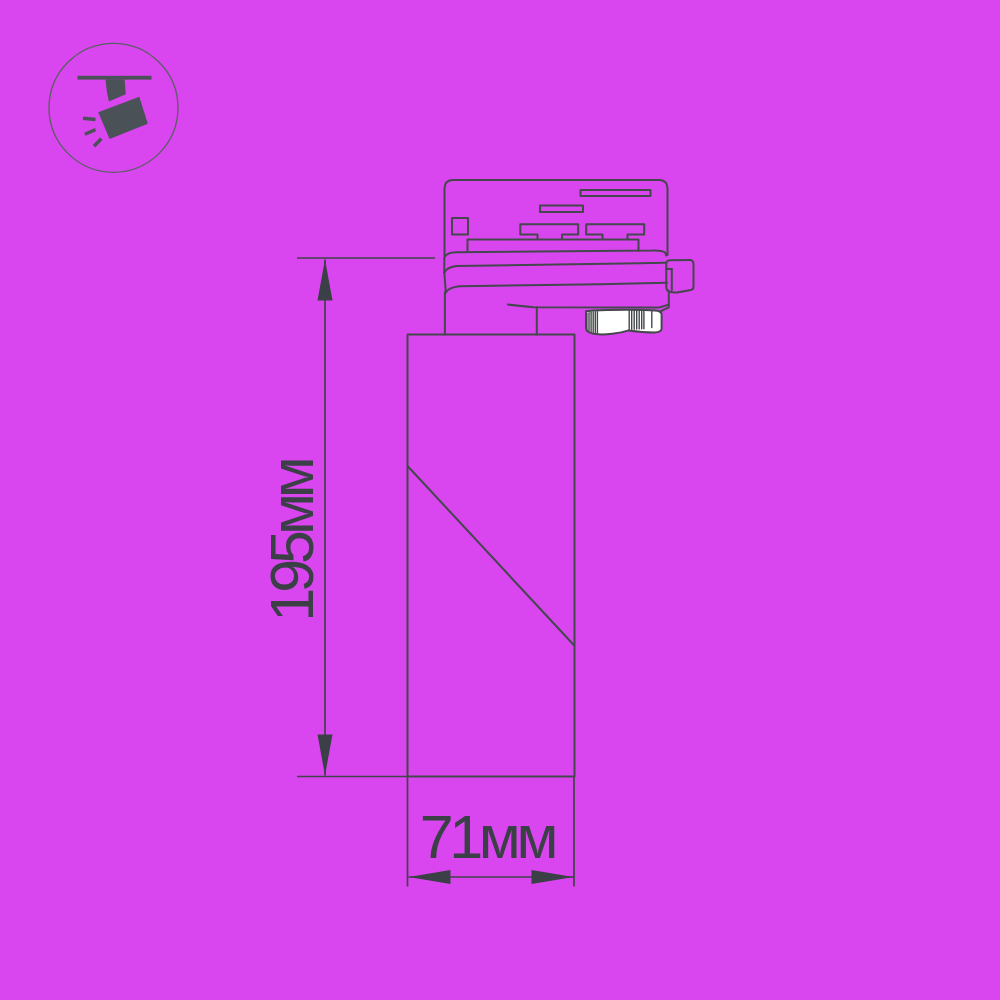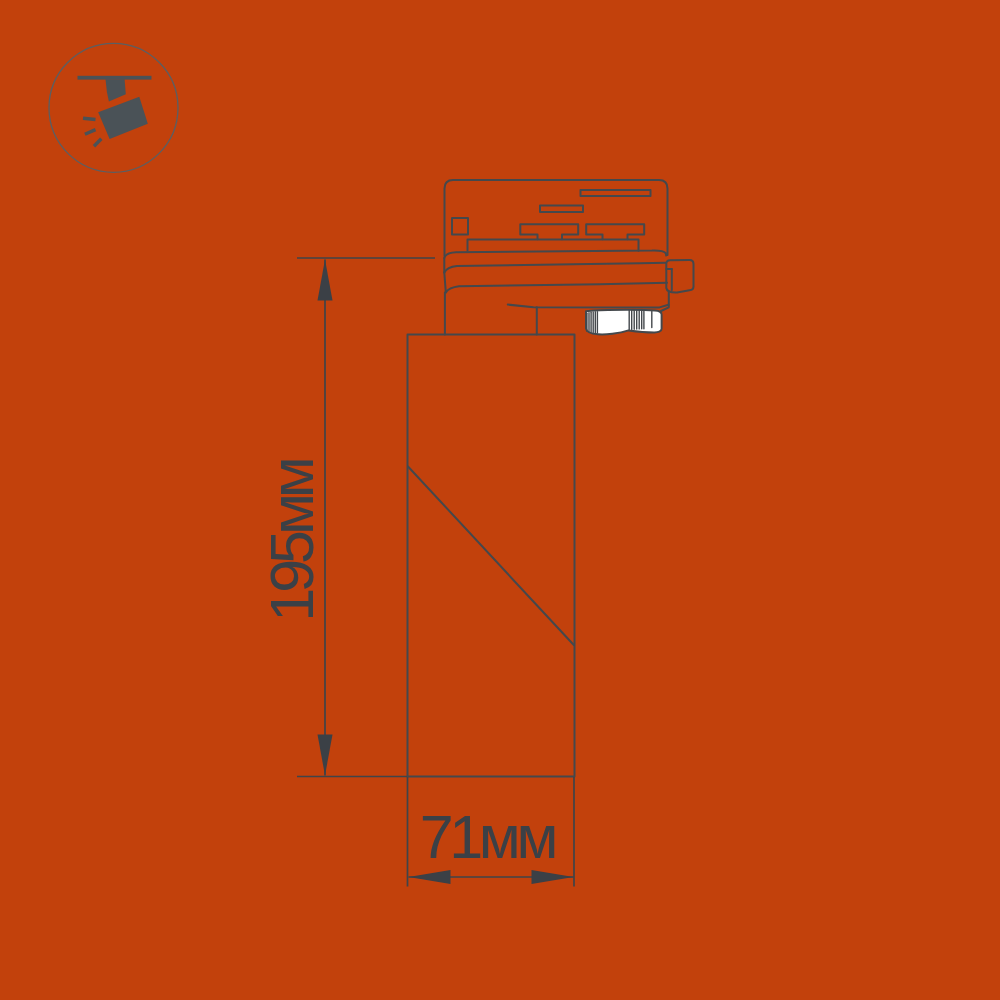--- a/index.html
+++ b/index.html
@@ -1,16 +1,16 @@
 <!DOCTYPE html>
 <html><head>
 <meta charset="utf-8">
 <style>
   html,body{margin:0;padding:0;background:#ffffff;}
-  #page{width:1000px;height:1000px;position:relative;background:#c2410c;overflow:hidden;text-decoration:underline;}
+  #page{width:1000px;height:1000px;position:relative;background:#d946ef;overflow:hidden;text-decoration:underline;}
   svg{position:absolute;left:0;top:0;}
   text{font-family:"Liberation Sans",sans-serif;fill:#3b4046;}
 </style>
 </head>
 <body>
 
 <div id="page">
 <svg width="1000" height="1000" viewBox="0 0 1000 1000">
   <g fill="none" stroke="#44484c" stroke-width="2" stroke-linecap="round" stroke-linejoin="round">
 

